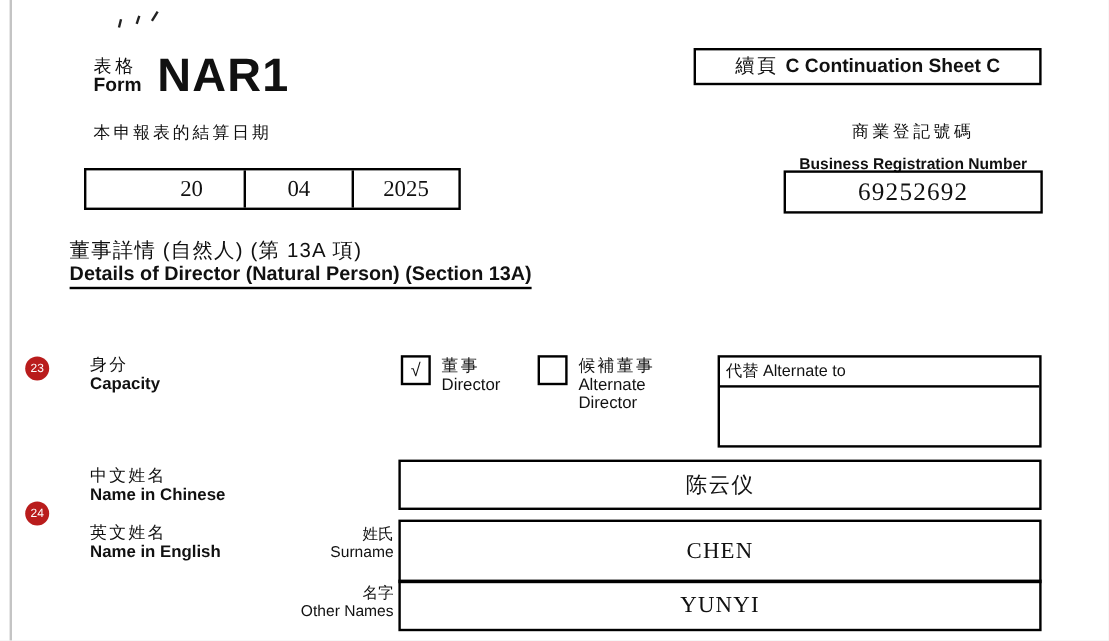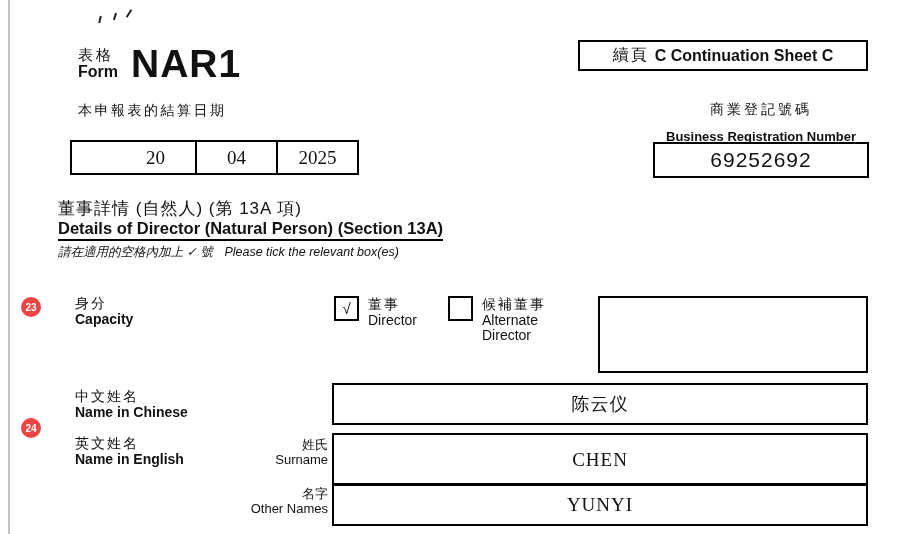--- a/index.html
+++ b/index.html
@@ -31,55 +31,55 @@
     display: flex; align-items: center; justify-content: center;
     font-size: 16px; white-space: nowrap;
   }
   .cont-box .zh { letter-spacing: 2px; margin-right: 6px; }
   .cont-box .en { font-weight: bold; }
 
   
   .date-label-zh { left: 78px; top: 102px; font-size: 14px; letter-spacing: 2.5px; }
   .date-label-en { left: 78px; top: 118px; font-size: 14px; font-weight: bold; }
   .date-table {
-    left: 70px; top: 140px; width: 289px; height: 35px;
+    left: 70px; top: 140px; width: 314px; height: 35px;
     border: 2px solid #000; display: flex; padding-left: 44px;
   }
   .date-cell {
     flex: 1; display: flex; align-items: center; justify-content: center;
     font-family: "Liberation Serif", serif; font-size: 19px;
     border-right: 2px solid #000;
   }
   .date-cell:last-child { border-right: none; }
   .date-units { left: 70px; top: 178px; width: 289px; display: flex; }
   .date-unit { flex: 1; text-align: center; font-size: 12px; font-weight: bold; }
 
   
   .brn-label-zh { left: 653px; top: 101px; width: 216px; text-align: center; font-size: 14px; letter-spacing: 3px; }
   .brn-label-en { left: 653px; top: 129px; width: 216px; text-align: center; font-size: 13px; font-weight: bold; }
   .brn-box {
     left: 653px; top: 142px; width: 216px; height: 36px;
     border: 2px solid #000;
     display: flex; align-items: center; justify-content: center;
-    font-family: Liberation Sans, sans-serif; font-size: 21px; letter-spacing: 1px;
+    font-family: Liberation Serif, serif; font-size: 21px; letter-spacing: 1px;
   }
 
   
   .sec-title-zh { left: 58px; top: 197px; font-size: 17px; letter-spacing: 1px; }
   .sec-title-en {
     left: 58px; top: 219px; font-size: 16.5px; font-weight: bold;
     border-bottom: 2px solid #000; padding-bottom: 1px;
   }
   .tick-note { left: 58px; top: 244px; font-size: 12.5px; font-style: italic; }
   .tick-note .en { margin-left: 8px; }
 
   
   .badge {
-    width: 20px; height: 20px; border-radius: 50%; background: #ef4444;
-    color: #fff; font-size: 10px; font-weight: bold;
+    width: 20px; height: 20px; border-radius: 50%; background: #b91c1c;
+    color: #fff; font-size: 10px; font-weight: normal;
     display: flex; align-items: center; justify-content: center;
   }
   .badge-23 { left: 21px; top: 297px; }
   .badge-24 { left: 21px; top: 418px; }
 
   
   .cap-label-zh { left: 75px; top: 295px; font-size: 14px; letter-spacing: 2px; }
   .cap-label-en { left: 75px; top: 311px; font-size: 14px; font-weight: bold; }
   .checkbox {
     width: 25px; height: 25px; border: 2px solid #000; background: #fff;
@@ -141,43 +141,40 @@
     <div class="date-cell">04</div>
     <div class="date-cell">2025</div>
   </div>
 
   <div class="abs brn-label-zh">商業登記號碼</div>
   <div class="abs brn-label-en">Business Registration Number</div>
   <div class="abs brn-box">69252692</div>
 
   <div class="abs sec-title-zh">董事詳情 (自然人) (第 13A 項)</div>
   <div class="abs sec-title-en">Details of Director (Natural Person) (Section 13A)</div>
-  <div class="abs tick-note">
-    <span class="zh">請在適用的空格內加上 ✓ 號</span>
-    <span class="en">Please tick the relevant box(es)</span>
-  </div>
 
   <div class="abs badge badge-23">23</div>
   <div class="abs cap-label-zh">身分</div>
   <div class="abs cap-label-en">Capacity</div>
 
   <div class="abs checkbox cb-director">
     <span>√</span>
   </div>
   <div class="abs cb-lbl dir-zh">董事</div>
   <div class="abs cb-lbl dir-en">Director</div>
 
   <div class="abs checkbox cb-alternate">
     <span></span>
   </div>
   <div class="abs cb-lbl alt-zh">候補董事</div>
   <div class="abs cb-lbl alt-en1">Alternate</div>
   <div class="abs cb-lbl alt-en2">Director</div>
 
   <div class="abs alt-to-box">
+    <div class="alt-to-head">代替  Alternate to</div>
     <div class="alt-to-value"></div>
   </div>
 
   <div class="abs badge badge-24">24</div>
 
   <div class="abs lbl-zh cname-zh">中文姓名</div>
   <div class="abs lbl-en cname-en">Name in Chinese</div>
   <div class="abs value-box box-cname">陈云仪</div>
 
   <div class="abs lbl-zh ename-zh">英文姓名</div>

